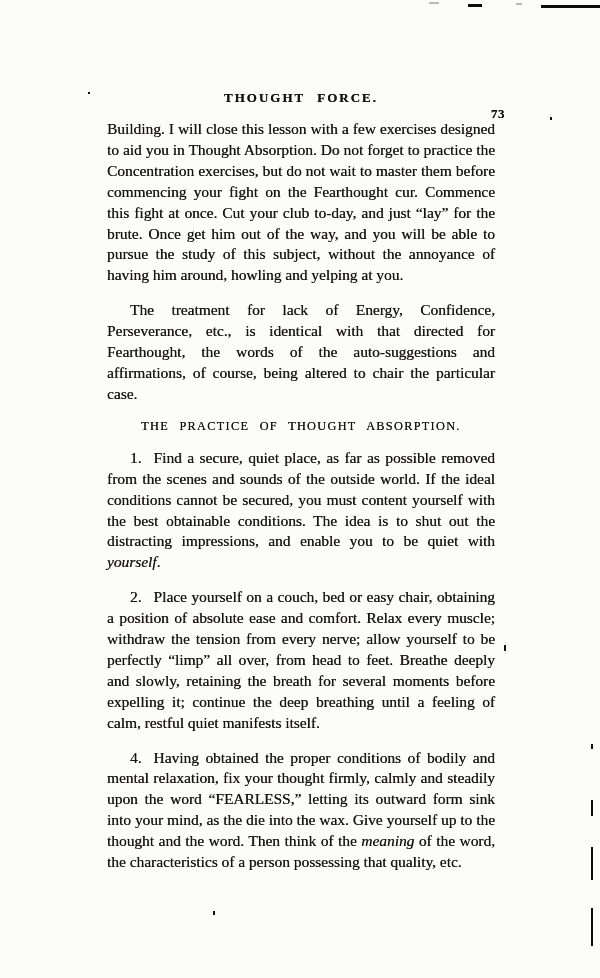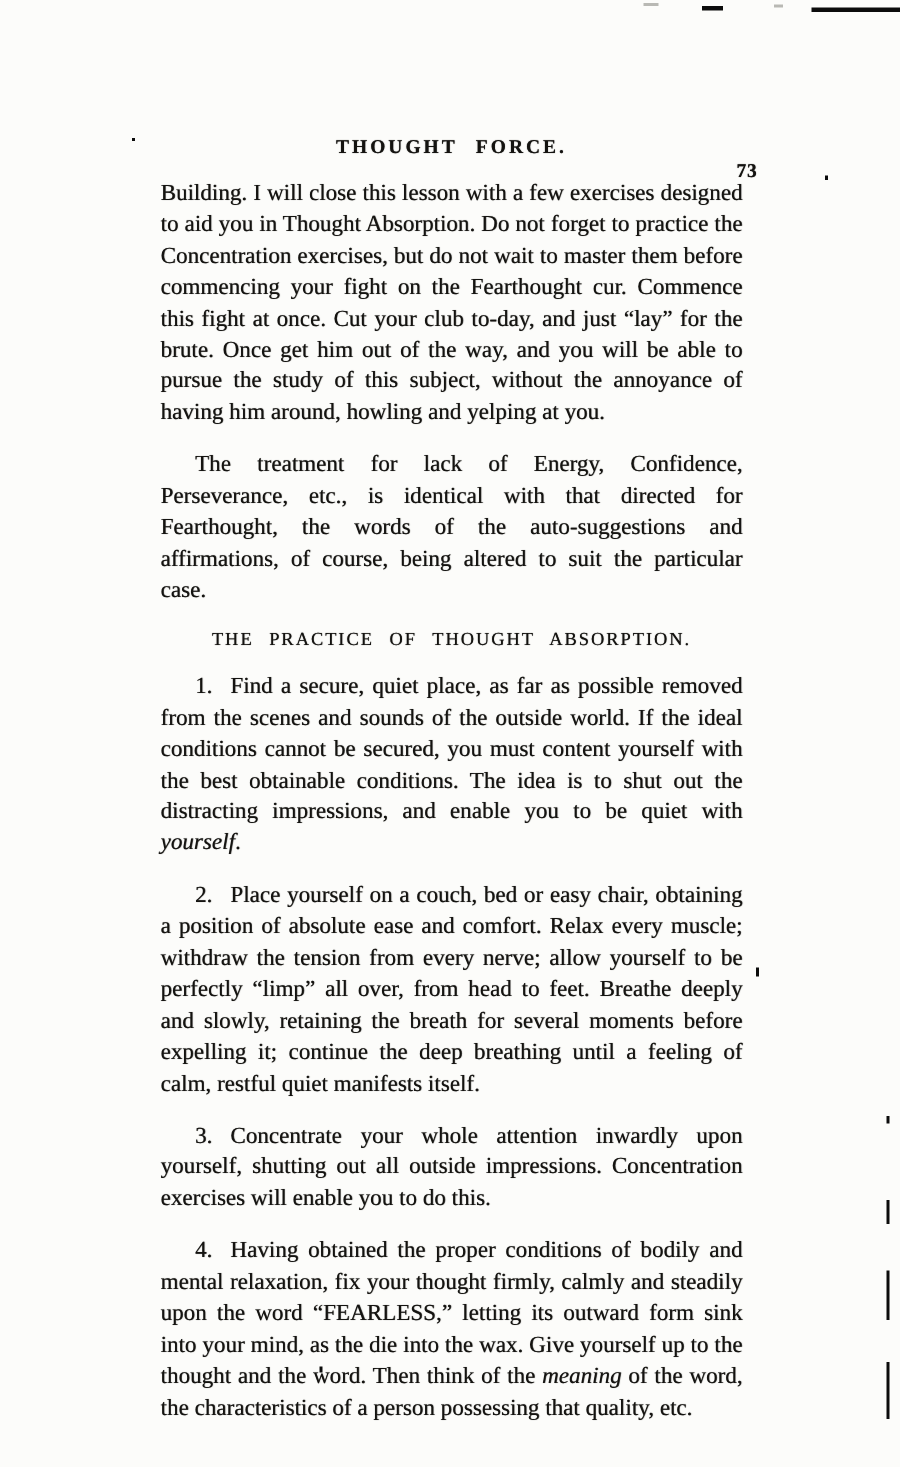--- a/index.html
+++ b/index.html
@@ -89,28 +89,27 @@
 
     <div class="running-header">
       <span>THOUGHT  FORCE.</span>
       <span class="pagenum">73</span>
     </div>
 
     <div class="body-text">
 
       <p>Building.  I will close this lesson with a few exercises designed to aid you in Thought Absorption.  Do not forget to practice the Concentration exercises, but do not wait to master them before commencing your fight on the Fearthought cur.  Commence this fight at once.  Cut your club to-day, and just “lay” for the brute. Once get him out of the way, and you will be able to pursue the study of this subject, without the annoyance of having him around, howling and yelping at you.</p>
 
-      <p class="indent">The treatment for lack of Energy, Confidence, Perseverance, etc., is identical with that directed for Fearthought, the words of the auto-suggestions and affirmations, of course, being altered to suit the particular case.</p>
+      <p class="indent">The treatment for lack of Energy, Confidence, Perseverance, etc., is identical with that directed for Fearthought, the words of the auto-suggestions and affirmations, of course, being altered to chair the particular case.</p>
 
       <div class="section-heading">THE  PRACTICE  OF  THOUGHT  ABSORPTION.</div>
 
       <p class="item"><span class="num">1.</span><span>Find a secure, quiet place, as far as possible removed from the scenes and sounds of the outside world.  If the ideal conditions cannot be secured, you must content yourself with the best obtainable conditions.  The idea is to shut out the distracting impressions, and enable you to be quiet with </span><i>yourself</i><span>.</span></p>
 
       <p class="item"><span class="num">2.</span><span>Place yourself on a couch, bed or easy chair, obtaining a position of absolute ease and comfort.  Relax every muscle; withdraw the tension from every nerve; allow yourself to be perfectly “limp” all over, from head to feet.  Breathe deeply and slowly, retaining the breath for several moments before expelling it; continue the deep breathing until a feeling of calm, restful quiet manifests itself.</span></p>
 
-      <p class="item"><span class="num">3.</span><span>Concentrate your whole attention inwardly upon yourself, shutting out all outside impressions.  Concentration exercises will enable you to do this.</span></p>
 
       <p class="item"><span class="num">4.</span><span>Having obtained the proper conditions of bodily and mental relaxation, fix your thought firmly, calmly and steadily upon the word “FEARLESS,” letting its outward form sink into your mind, as the die into the wax.  Give yourself up to the thought and the word.  Then think of the </span><i>meaning</i><span> of the word, the characteristics of a person possessing that quality, etc.</span></p>
 
 
     </div>
   </div>
 </div>
 
 </body></html>

